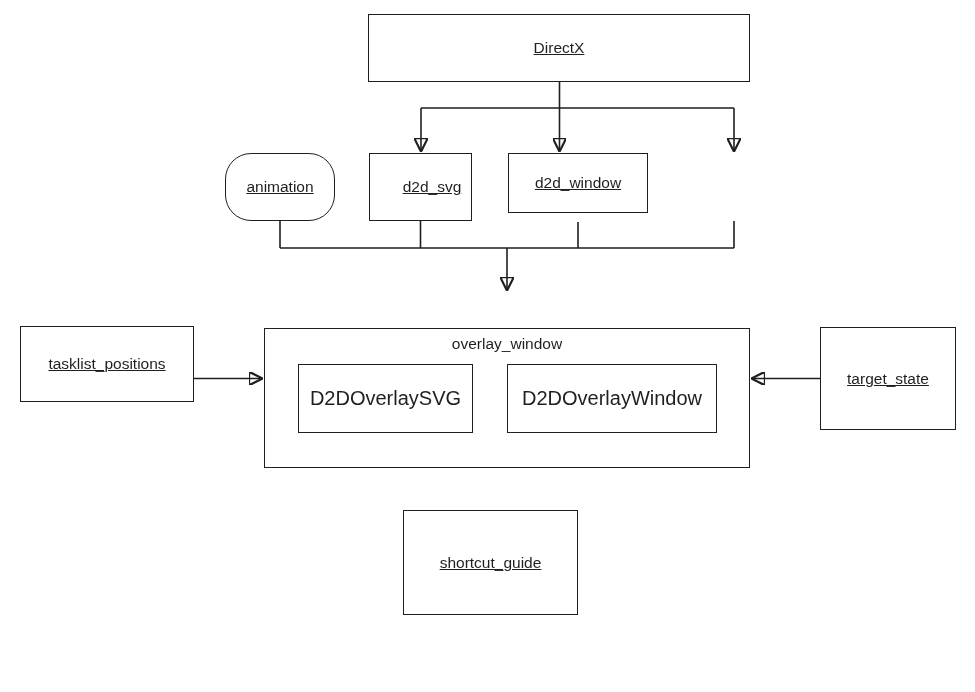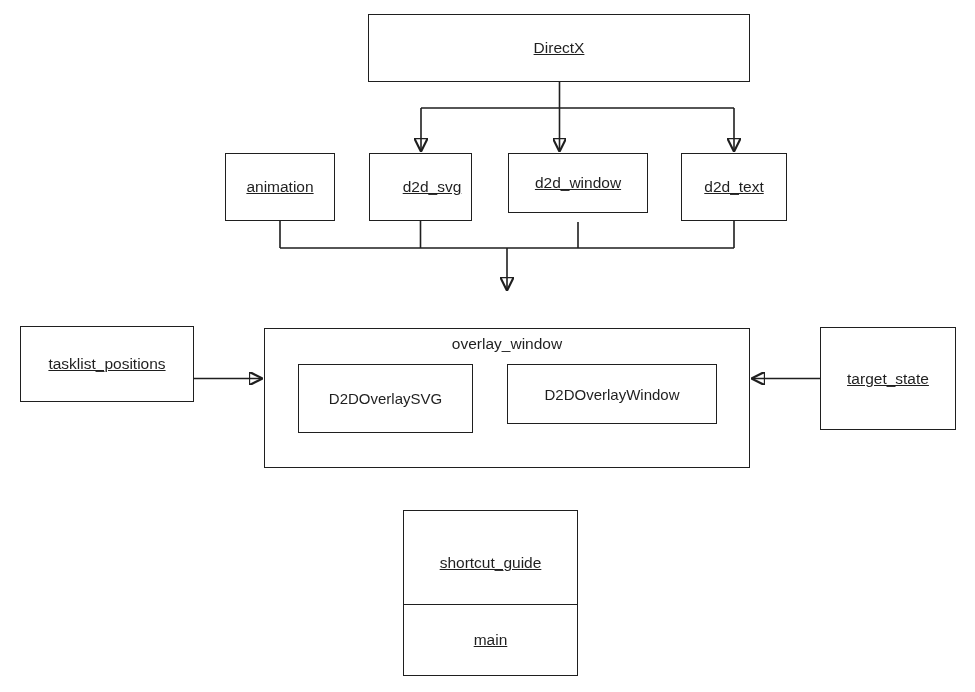--- a/index.html
+++ b/index.html
@@ -33,21 +33,21 @@
   }
   #overlay-window .group-title{
     position:absolute;top:6px;left:0;width:100%;
     text-align:center;font-size:15.5px;
   }
   .inner-node{
     position:absolute;
     border:1.5px solid var(--line);
     background:#fff;
     display:flex;align-items:center;justify-content:center;
-    font-size:15px;
+    font-size:20px;
     box-sizing:border-box;
     white-space:nowrap;
   }
   #edges{position:absolute;left:0;top:0;width:975px;height:692px;pointer-events:none;}
   #edges path{stroke:var(--line);stroke-width:1.6;fill:none;}
 </style>
 </head>
 <body>
 
 <div id="canvas">
@@ -71,55 +71,49 @@
     <path d="M820 378.5 H752" marker-end="url(#arrow)"></path>
 
     <path d="M490 432 V464" marker-end="url(#arrow)"></path>
     <path d="M490 571 V602" marker-end="url(#arrow)"></path>
   </svg>
 
   <div class="node" style="left:368px;top:14px;width:382px;height:68px;">
     <span class="lbl">DirectX</span>
   </div>
 
-  <div class="node" style="left:225px;top:153px;width:110px;height:68px;">
+  <div class="node" style="left:225px;top:153px;width:110px;height:68px;border-radius:26px;">
     <span class="lbl">animation</span>
   </div>
 
   <div class="node" style="left:369px;top:153px;width:103px;height:68px;padding-left:23px;">
     <span class="lbl">d2d_svg</span>
   </div>
 
   <div class="node" style="left:508px;top:153px;width:140px;height:60px;">
     <span class="lbl">d2d_window</span>
   </div>
 
-  <div class="node" style="left:681px;top:153px;width:106px;height:68px;">
-    <span class="lbl">d2d_text</span>
-  </div>
 
   <div class="node" id="overlay-window" style="left:264px;top:292px;width:486px;height:140px;">
     <span class="group-title">overlay_window</span>
     <div class="inner-node" style="left:33px;top:35px;width:175px;height:69px;">
       <span class="lbl">D2DOverlaySVG</span>
     </div>
-    <div class="inner-node" style="left:242px;top:35px;width:210px;height:60px;">
+    <div class="inner-node" style="left:242px;top:35px;width:210px;height:69px;">
       <span class="lbl">D2DOverlayWindow</span>
     </div>
   </div>
 
   <div class="node" style="left:20px;top:326px;width:174px;height:76px;">
     <span class="lbl">tasklist_positions</span>
   </div>
 
   <div class="node" style="left:820px;top:327px;width:136px;height:103px;">
     <span class="lbl">target_state</span>
   </div>
 
   <div class="node" style="left:403px;top:466px;width:175px;height:105px;margin-top:44px;">
     <span class="lbl">shortcut_guide</span>
   </div>
 
-  <div class="node" style="left:403px;top:604px;width:175px;height:72px;">
-    <span class="lbl">main</span>
-  </div>
 
 </div>
 
 </body></html>

